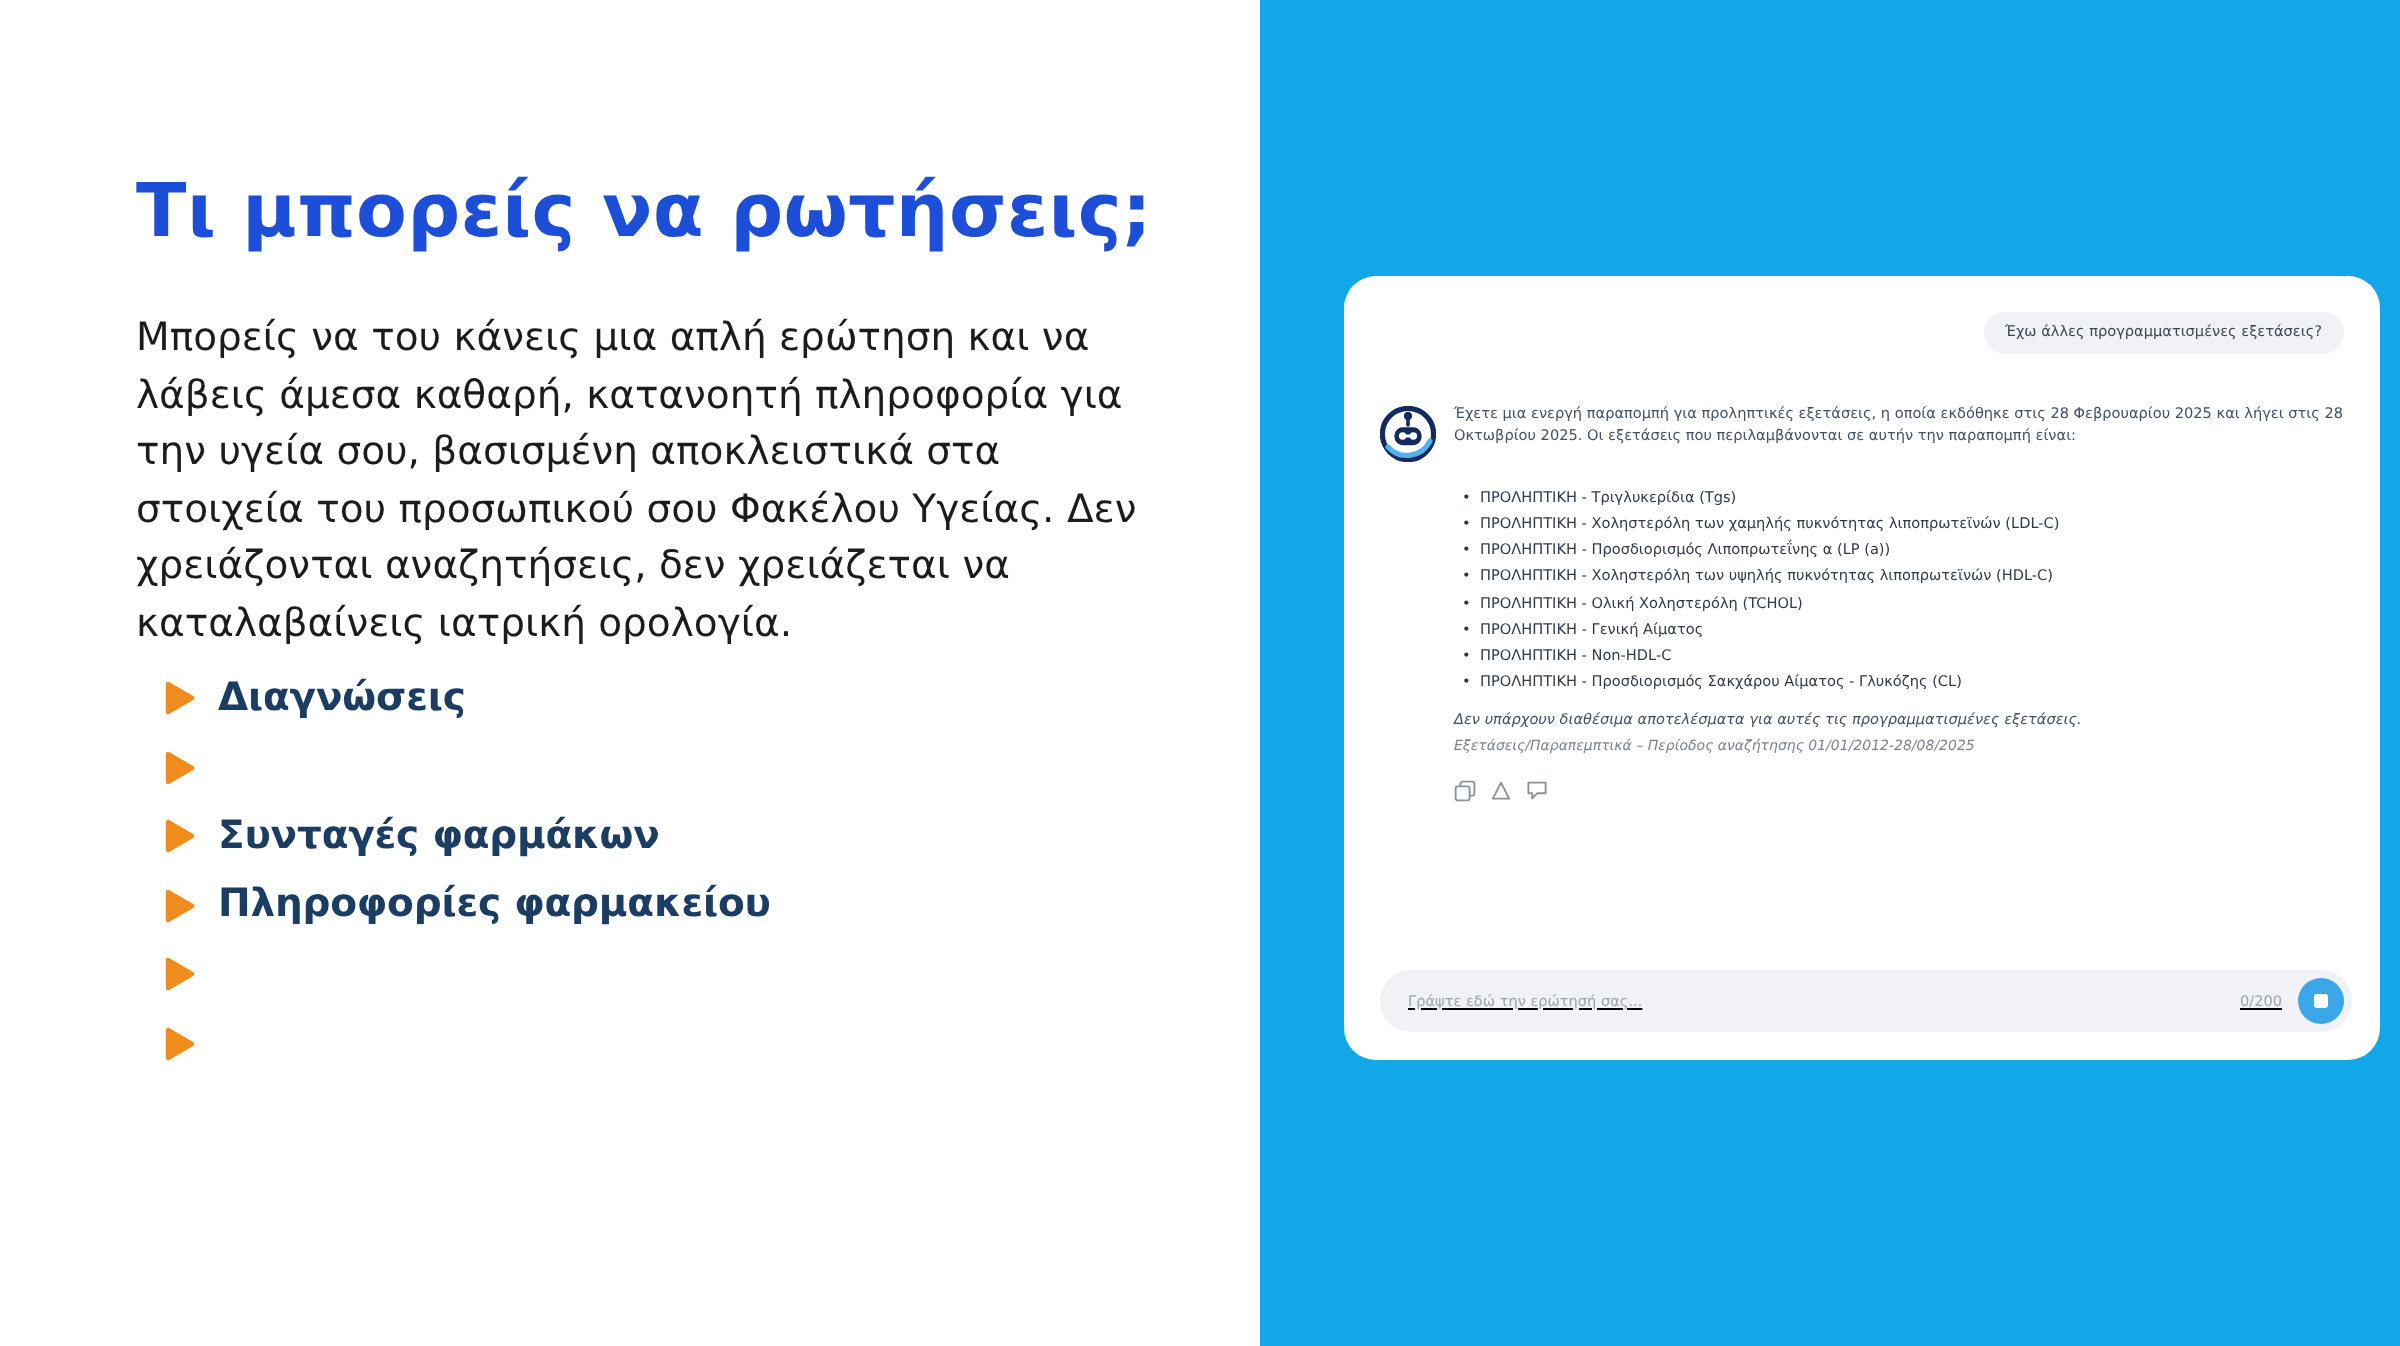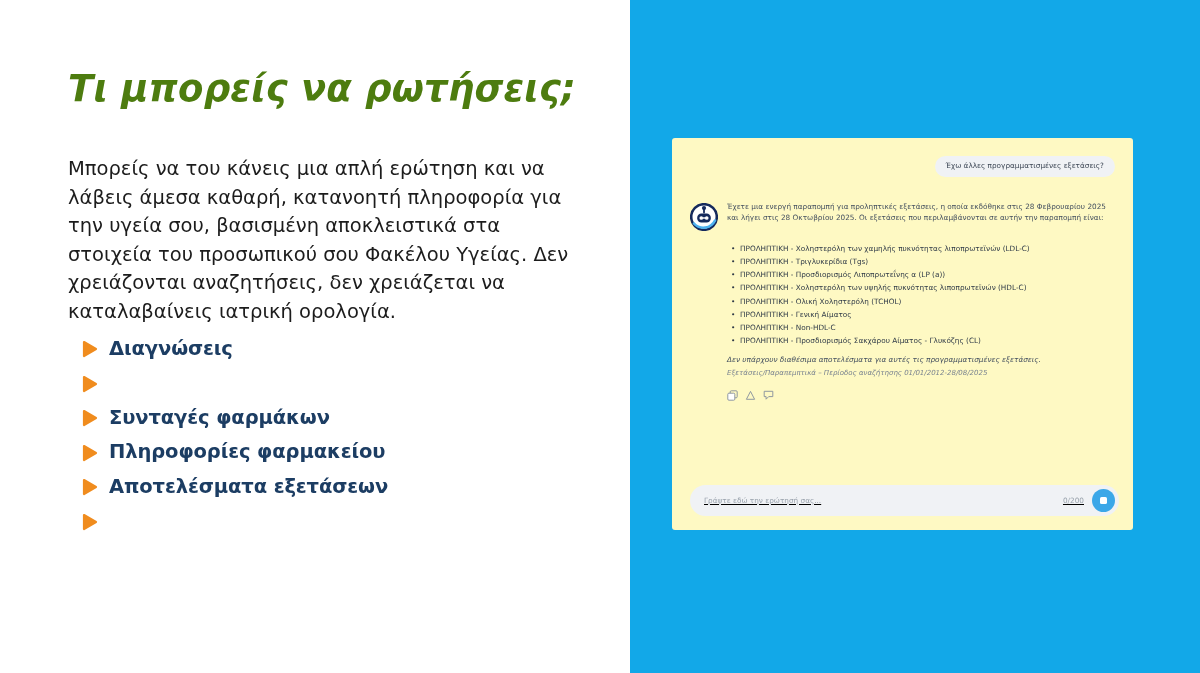--- a/index.html
+++ b/index.html
@@ -19,27 +19,26 @@
   .left-pane {
     position: absolute;
     left: 0; top: 0;
     width: 630px; height: 673px;
     background: #ffffff;
     box-sizing: border-box;
   }
   .slide-title {
     position: absolute;
     left: 68px;
-    top: 67px;
+    top: 84px;
     font-size: 37px;
     font-weight: bold;
-    color: #4d7c0f;
+    color: #1d4ed8;
     letter-spacing: 0.2px;
     white-space: nowrap;
-    font-style: italic;
   }
   .slide-paragraph {
     position: absolute;
     left: 68px;
     top: 155px;
     width: 512px;
     font-size: 19.5px;
     line-height: 28.5px;
     color: #1c1c1c;
     font-weight: 400;
@@ -79,24 +78,24 @@
     left: 630px; top: 0;
     width: 570px; height: 673px;
     background: #12a8e8;
   }
 
   
   .chat-card {
     position: absolute;
     left: 42px;
     top: 138px;
-    width: 461px;
+    width: 518px;
     height: 392px;
-    background: #fef9c3;
-    border-radius: 3px;
+    background: #ffffff;
+    border-radius: 16px;
     box-sizing: border-box;
     overflow: hidden;
   }
 
   .chat-body {
     position: absolute;
     left: 0; top: 0; right: 0;
     bottom: 58px;
     padding: 18px 18px 0 18px;
     box-sizing: border-box;
@@ -288,21 +287,20 @@
       </span>
       <span class="bullet-label">Πληροφορίες φαρμακείου</span>
     </div>
 
     <div class="bullet-row">
       <span class="bullet-arrow">
         <svg width="16" height="18" viewBox="0 0 16 18">
             <path d="M2 2 L14 9 L2 16 Z" fill="#f08c1e" stroke="#f08c1e" stroke-width="2.2" stroke-linejoin="round"></path>
           </svg>
       </span>
-      <span class="bullet-label">Αποτελέσματα εξετάσεων</span>
     </div>
 
     <div class="bullet-row">
       <span class="bullet-arrow">
         <svg width="16" height="18" viewBox="0 0 16 18">
             <path d="M2 2 L14 9 L2 16 Z" fill="#f08c1e" stroke="#f08c1e" stroke-width="2.2" stroke-linejoin="round"></path>
           </svg>
       </span>
     </div>
 
@@ -333,22 +331,22 @@
             <circle cx="16.7" cy="15" r="1.85" fill="#ffffff"></circle>
             <rect x="12.6" y="14.3" width="2.8" height="1.5" rx="0.7" fill="#ffffff"></rect>
           </svg>
         </span>
 
         <div class="bot-content">
 
           <p class="bot-intro">Έχετε μια ενεργή παραπομπή για προληπτικές εξετάσεις, η οποία εκδόθηκε στις 28 Φεβρουαρίου 2025 και λήγει στις 28 Οκτωβρίου 2025. Οι εξετάσεις που περιλαμβάνονται σε αυτήν την παραπομπή είναι:</p>
 
           <ul class="bot-list">
+            <li>ΠΡΟΛΗΠΤΙΚΗ - Τριγλυκερίδια (Tgs)</li>
             <li>ΠΡΟΛΗΠΤΙΚΗ - Χοληστερόλη των χαμηλής πυκνότητας λιποπρωτεϊνών (LDL-C)</li>
-            <li>ΠΡΟΛΗΠΤΙΚΗ - Τριγλυκερίδια (Tgs)</li>
             <li>ΠΡΟΛΗΠΤΙΚΗ - Προσδιορισμός Λιποπρωτεΐνης α (LP (a))</li>
             <li>ΠΡΟΛΗΠΤΙΚΗ - Χοληστερόλη των υψηλής πυκνότητας λιποπρωτεϊνών (HDL-C)</li>
             <li>ΠΡΟΛΗΠΤΙΚΗ - Ολική Χοληστερόλη (TCHOL)</li>
             <li>ΠΡΟΛΗΠΤΙΚΗ - Γενική Αίματος</li>
             <li>ΠΡΟΛΗΠΤΙΚΗ - Non-HDL-C</li>
             <li>ΠΡΟΛΗΠΤΙΚΗ - Προσδιορισμός Σακχάρου Αίματος - Γλυκόζης (CL)</li>
           </ul>
 
           <div class="bot-note">Δεν υπάρχουν διαθέσιμα αποτελέσματα για αυτές τις προγραμματισμένες εξετάσεις.</div>
 

